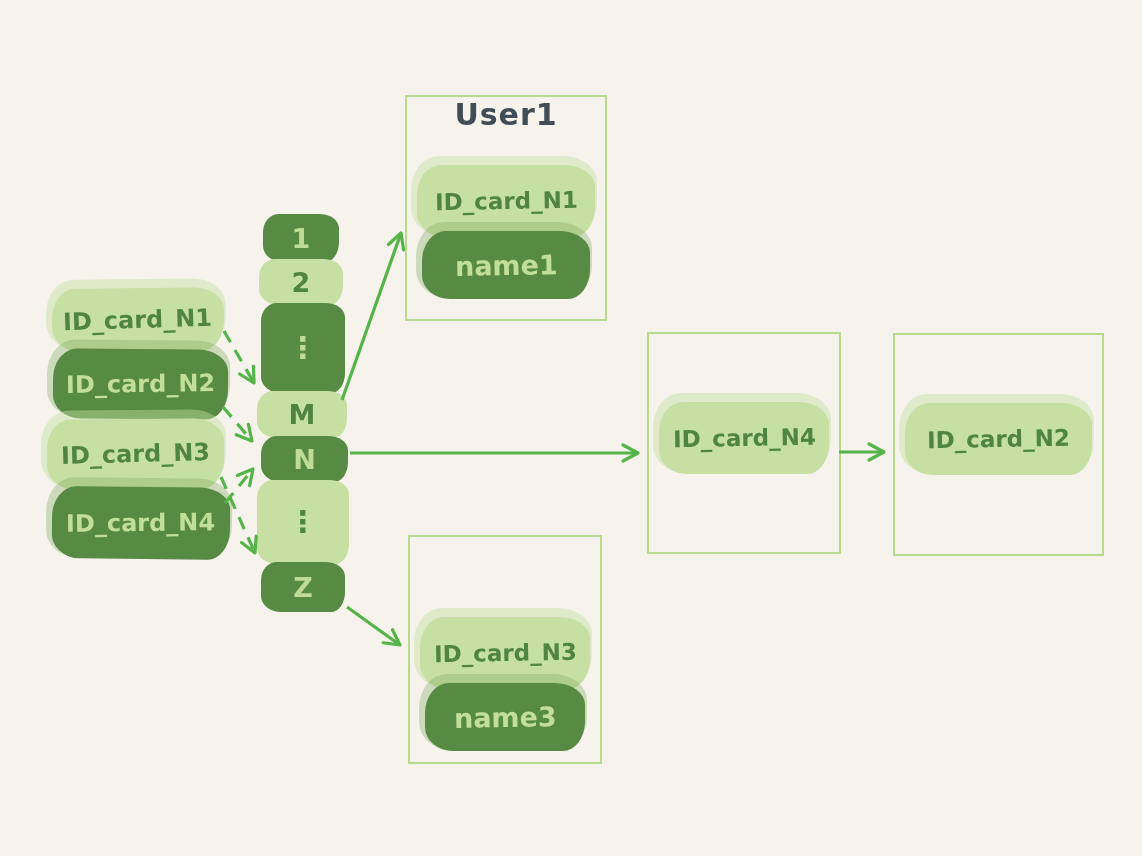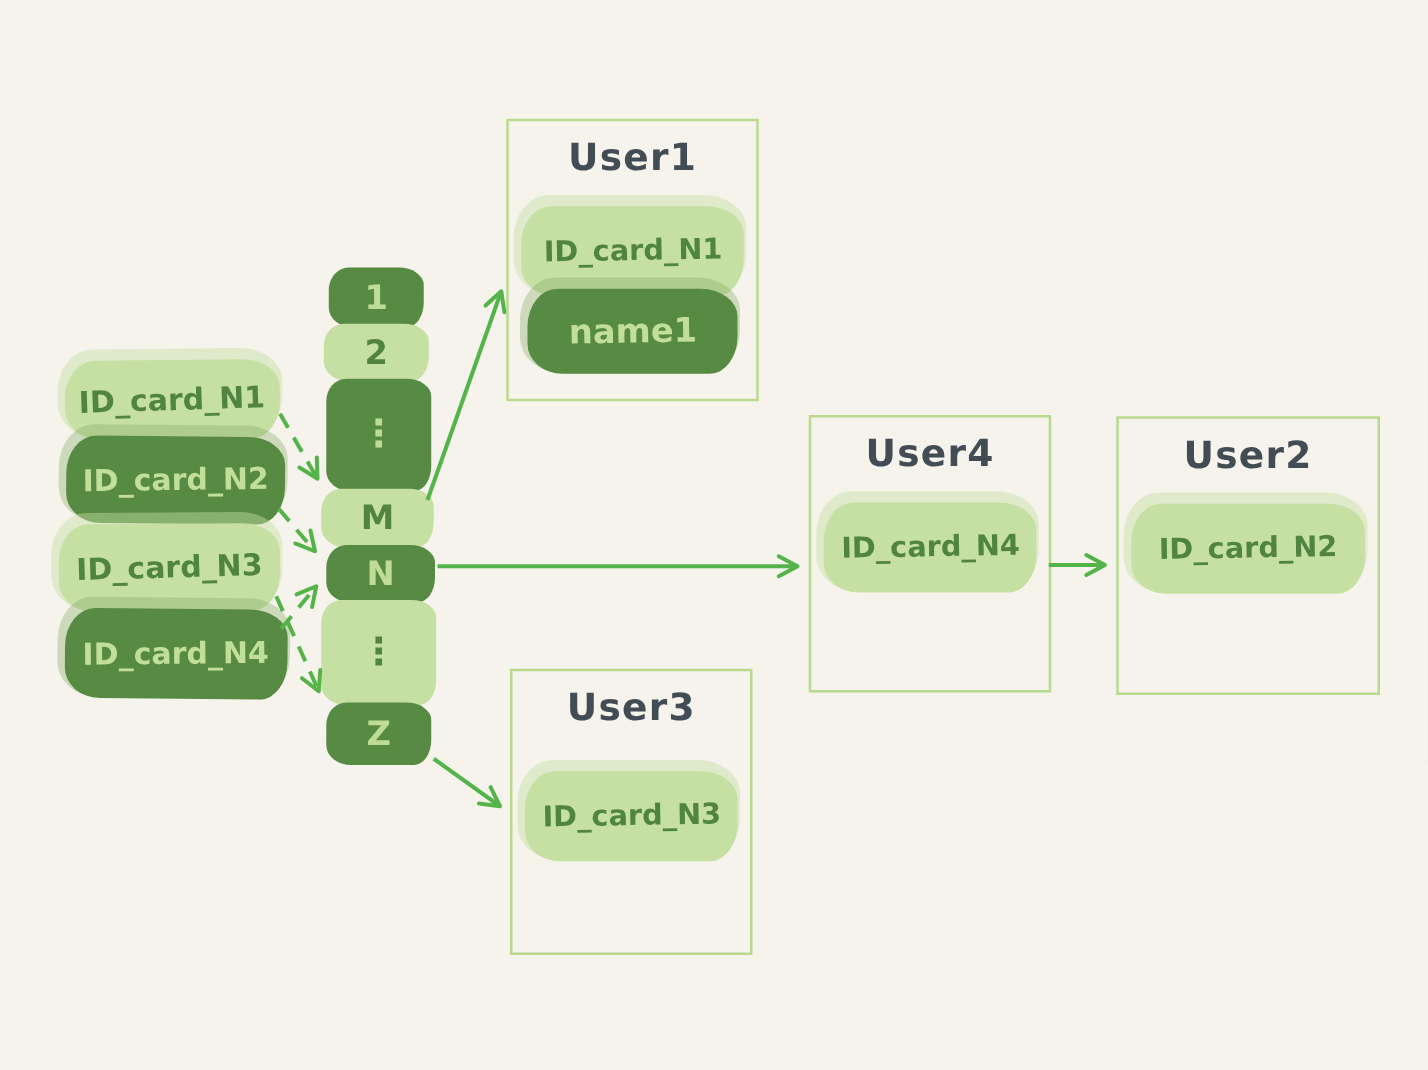--- a/index.html
+++ b/index.html
@@ -50,21 +50,21 @@
   
   .user-box{
     position:absolute;
     border:2px solid #b9da8e;
     z-index:1;
   }
   .user-title{
     text-align:center;
     font-size:30px;font-weight:bold;
     color:#414c55;
-    margin-top:12px;
+    margin-top:0;
     letter-spacing:1px;
   }
   .user-box .pill{left:10px;right:10px;}
   .user-box .pill.box-id{top:68px;height:72px;font-size:23px;}
   .user-box .pill.box-name{top:134px;height:68px;left:15px;right:15px;font-size:27px;z-index:3;}
   .user-box .pill span{display:inline-block;transform:rotate(-1deg);}
 </style>
 </head>
 <body>
 
@@ -125,33 +125,33 @@
     <div class="user-title">User1</div>
     <div class="pill light box-id">
       <span>ID_card_N1</span>
     </div>
     <div class="pill dark box-name">
       <span>name1</span>
     </div>
   </div>
 
   <div class="user-box" style="left:647px;top:332px;width:190px;height:218px;">
-    <div class="user-title">User4</div>
     <div class="pill light box-id">
       <span>ID_card_N4</span>
     </div>
   </div>
 
   <div class="user-box" style="left:893px;top:333px;width:207px;height:219px;">
-    <div class="user-title">User2</div>
     <div class="pill light box-id">
       <span>ID_card_N2</span>
     </div>
   </div>
 
   <div class="user-box" style="left:408px;top:535px;width:190px;height:225px;">
-    <div class="user-title">User3</div>
     <div class="pill light box-id" style="top:80px;">
       <span>ID_card_N3</span>
+    </div>
+    <div class="pill dark box-name" style="top:146px;">
+      <span>name3</span>
     </div>
   </div>
 
 </div>
 
 </body></html>

